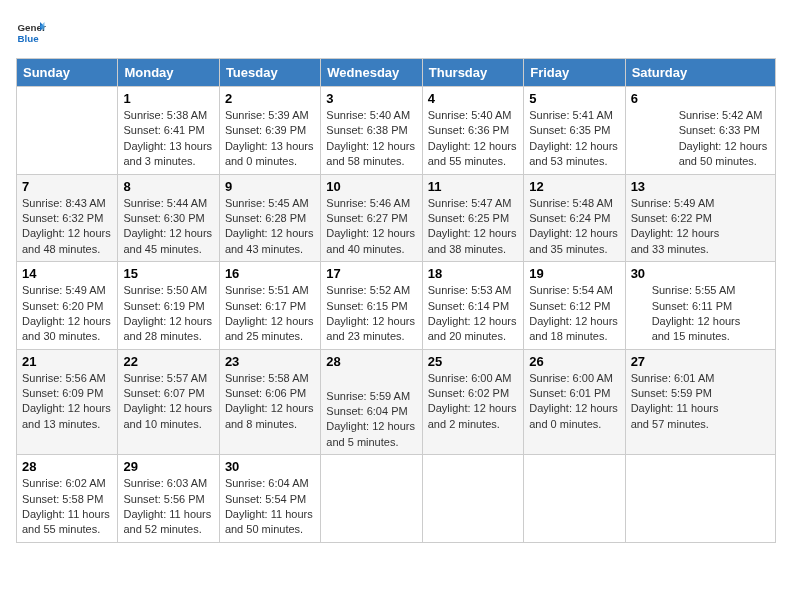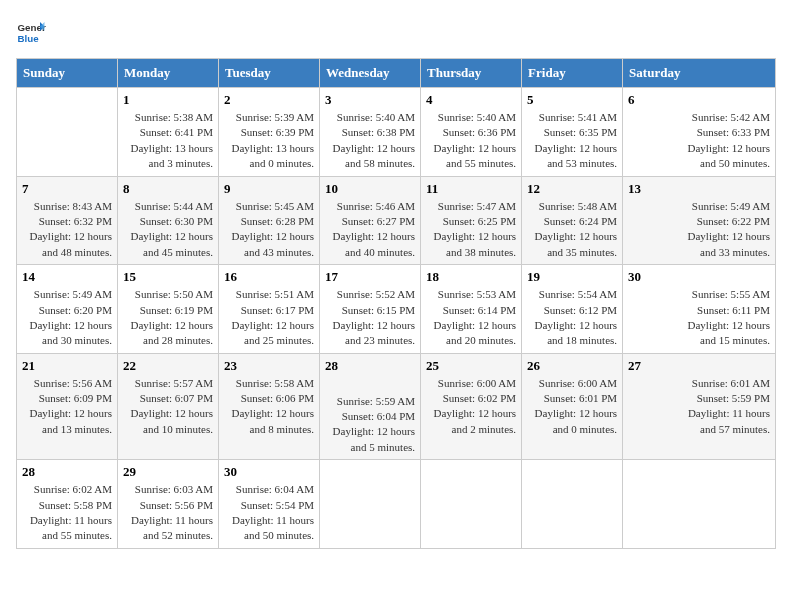--- a/index.html
+++ b/index.html
@@ -36,21 +36,20 @@
       font-weight: normal;
     }
     .location {
       font-size: 15px;
       color: #555;
     }
     table {
       width: 100%;
       border-collapse: collapse;
       font-size: 11px;
-      font-family: Liberation Serif, serif;
     }
     thead tr th {
       background-color: #3a7dbf;
       color: #fff;
       text-align: left;
       padding: 6px 6px;
       font-size: 13px;
       font-weight: bold;
       border: 1px solid #ccc;
     }
@@ -67,21 +66,20 @@
       background-color: #fff;
     }
     .day-number {
       font-size: 13px;
       font-weight: bold;
       margin-bottom: 2px;
     }
     .day-info {
       color: #333;
       line-height: 1.4;
-      text-align: right;
     }
     .empty { background: #fff !important; }
   </style>
 </head>
 <body>
 
 <div class="header">
   <div class="logo">
     <svg class="logo-icon" viewBox="0 0 40 40">
       <text x="2" y="20" font-size="13" font-family="Arial" font-weight="bold" fill="#333">General</text>

